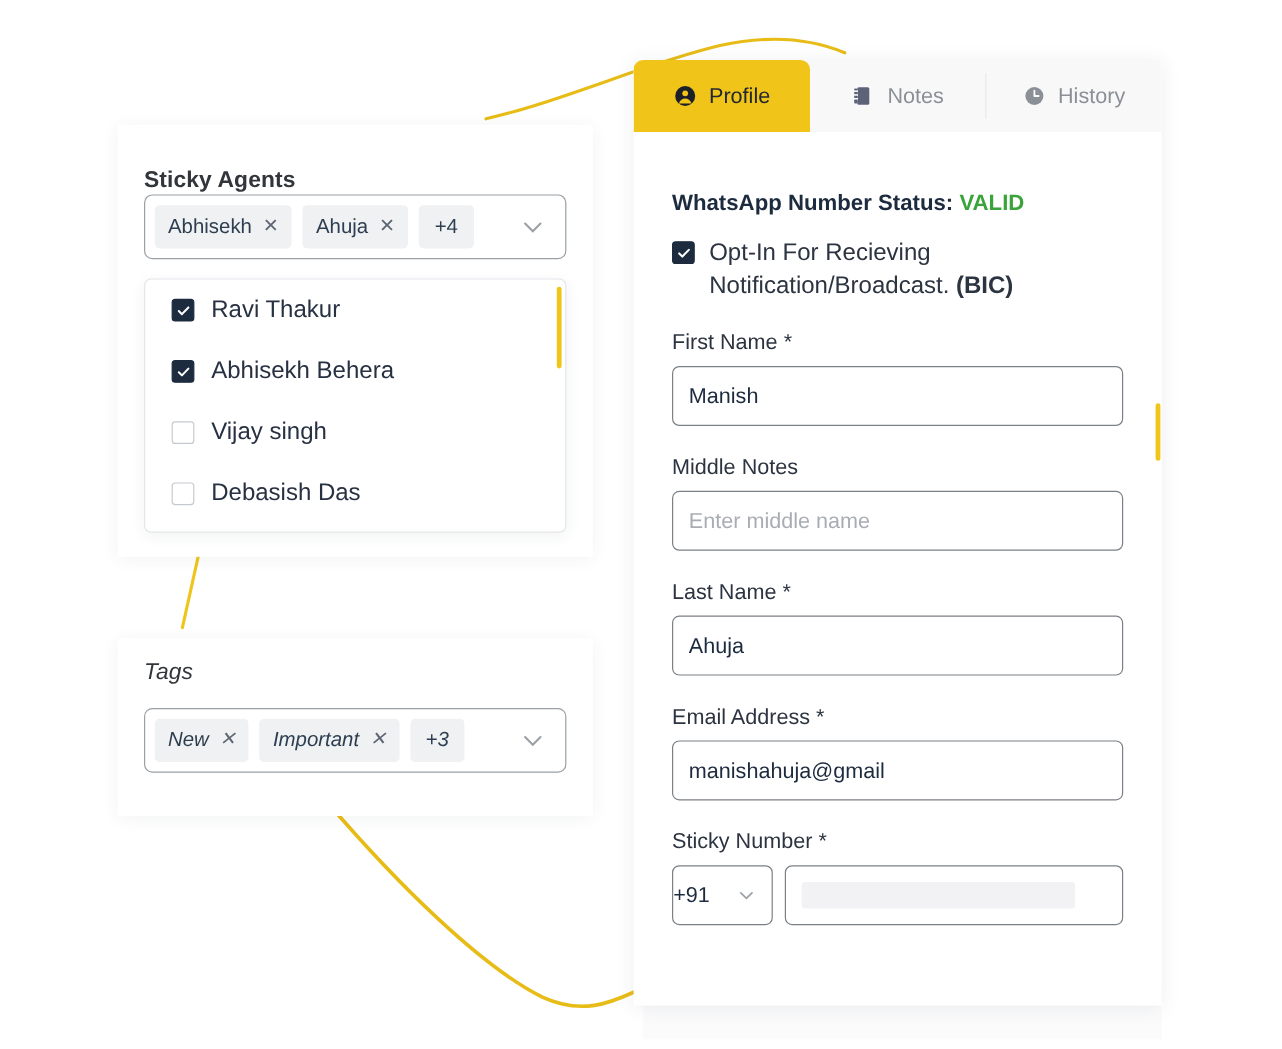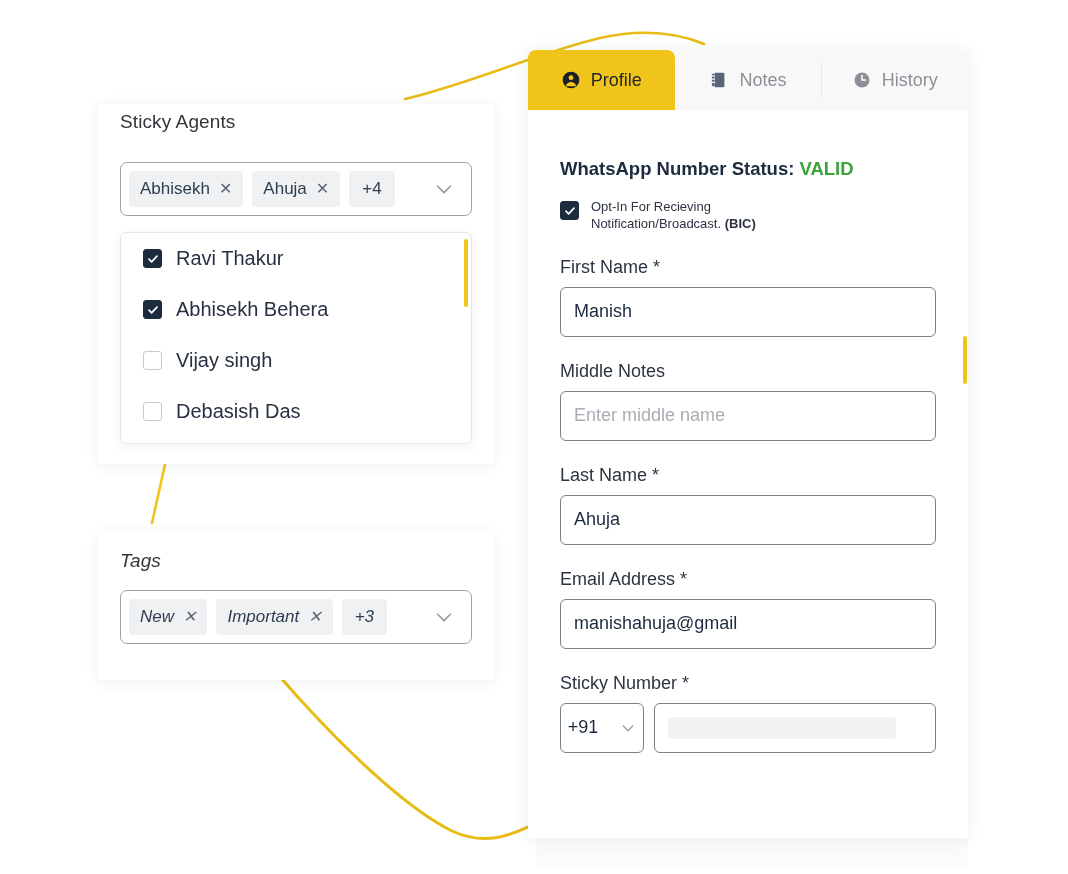--- a/index.html
+++ b/index.html
@@ -57,21 +57,22 @@
 
   .field-label {
     font-size: 19px;
     color: #32363b;
     letter-spacing: 0.1px;
   }
 
   .sticky-label {
     position: absolute;
     left: 22px;
-    top: 7px;
+    top: 36px;
+    font-weight: bold;
   }
   .tags-label {
     position: absolute;
     left: 22px;
     top: 18px;
   }
 
   .multiselect {
     position: absolute;
     left: 22px;
@@ -273,21 +274,21 @@
     font-weight: bold;
   }
 
   .optin-row {
     display: flex;
     gap: 12px;
     margin-top: 18px;
     align-items: flex-start;
   }
   .optin-text {
-    font-size: 13px;
+    font-size: 20px;
     color: #2c3441;
     line-height: 1.33;
     max-width: 310px;
   }
   .optin-text b { font-weight: bold; }
   .optin-cb {
     margin-top: 3px;
   }
 
   .form-label {
@@ -323,21 +324,20 @@
     align-items: center;
   }
   .cc-select {
     width: 84px;
     height: 50px;
     border: 1px solid #7b8086;
     border-radius: 6px;
     box-sizing: border-box;
     display: flex;
     align-items: center;
-    justify-content: center;
     gap: 22px;
     font-size: 18px;
     color: #1d2b3f;
     background: #ffffff;
     flex: 0 0 auto;
   }
   .mobile-input {
     flex: 1 1 auto;
     height: 50px;
     border: 1px solid #7b8086;

